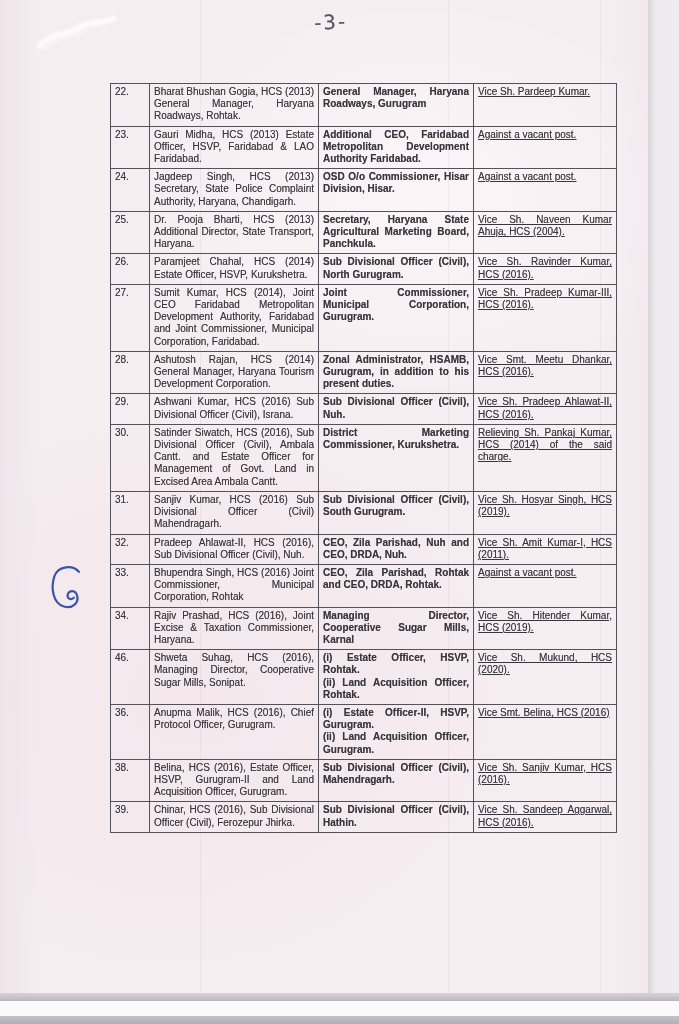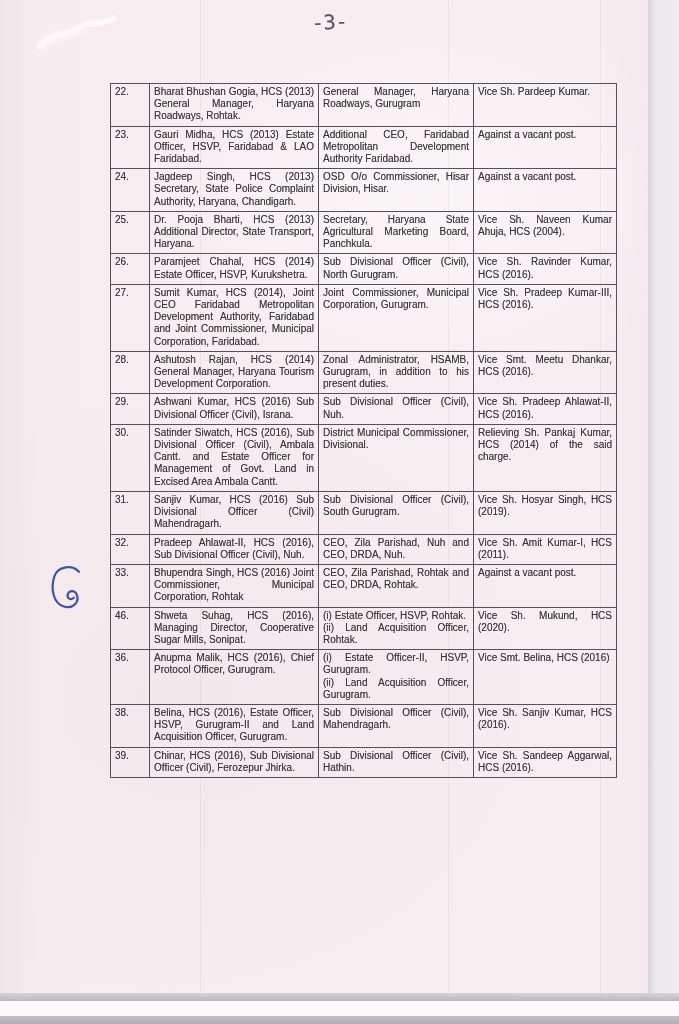--- a/index.html
+++ b/index.html
@@ -57,22 +57,22 @@
     font-size:10px;line-height:12.2px;color:#38363f;
     text-shadow:0 0 .4px rgba(56,54,63,.55);
   }
   table.doc td{
     border:1px solid #55515b;
     vertical-align:top;padding:2px 4px 3px 4px;
     text-align:justify;
   }
   td.sno{width:30px;text-align:left;padding-left:5px;}
   td.officer{width:160px;}
-  td.posting{width:146px;white-space:pre-line;}
-  td.remarks{width:134px;}
+  td.posting{width:146px;white-space:pre-line;font-weight:bold;}
+  td.remarks{width:134px;text-decoration:underline;}
 </style>
 </head>
 <body>
 
 <div class="paper"></div>
 <div class="paper-right-strip"></div>
 <div class="crease c1"></div>
 <div class="crease c2"></div>
 <div class="crease c3"></div>
 <div class="paper-bottom-shadow"></div>
@@ -148,21 +148,21 @@
   <tr>
     <td class="sno">29.</td>
     <td class="officer">Ashwani Kumar, HCS (2016) Sub Divisional Officer (Civil), Israna.</td>
     <td class="posting">Sub Divisional Officer (Civil), Nuh.</td>
     <td class="remarks">Vice Sh. Pradeep Ahlawat-II, HCS (2016).</td>
   </tr>
 
   <tr>
     <td class="sno">30.</td>
     <td class="officer">Satinder Siwatch, HCS (2016), Sub Divisional Officer (Civil), Ambala Cantt. and Estate Officer for Management of Govt. Land in Excised Area Ambala Cantt.</td>
-    <td class="posting">District Municipal Commissioner, Divisional.</td>
+    <td class="posting">District Marketing Commissioner, Kurukshetra.</td>
     <td class="remarks">Relieving Sh. Pankaj Kumar, HCS (2014) of the said charge.</td>
   </tr>
 
   <tr>
     <td class="sno">31.</td>
     <td class="officer">Sanjiv Kumar, HCS (2016) Sub Divisional Officer (Civil) Mahendragarh.</td>
     <td class="posting">Sub Divisional Officer (Civil), South Gurugram.</td>
     <td class="remarks">Vice Sh. Hosyar Singh, HCS (2019).</td>
   </tr>
 
@@ -173,20 +173,26 @@
     <td class="remarks">Vice Sh. Amit Kumar-I, HCS (2011).</td>
   </tr>
 
   <tr>
     <td class="sno">33.</td>
     <td class="officer">Bhupendra Singh, HCS (2016) Joint Commissioner, Municipal Corporation, Rohtak</td>
     <td class="posting">CEO, Zila Parishad, Rohtak and CEO, DRDA, Rohtak.</td>
     <td class="remarks">Against a vacant post.</td>
   </tr>
 
+  <tr>
+    <td class="sno">34.</td>
+    <td class="officer">Rajiv Prashad, HCS (2016), Joint Excise &amp; Taxation Commissioner, Haryana.</td>
+    <td class="posting">Managing Director, Cooperative Sugar Mills, Karnal</td>
+    <td class="remarks">Vice Sh. Hitender Kumar, HCS (2019).</td>
+  </tr>
 
   <tr>
     <td class="sno">46.</td>
     <td class="officer">Shweta Suhag, HCS (2016), Managing Director, Cooperative Sugar Mills, Sonipat.</td>
     <td class="posting">(i) Estate Officer, HSVP, Rohtak.
 (ii) Land Acquisition Officer, Rohtak.</td>
     <td class="remarks">Vice Sh. Mukund, HCS (2020).</td>
   </tr>
 
   <tr>

